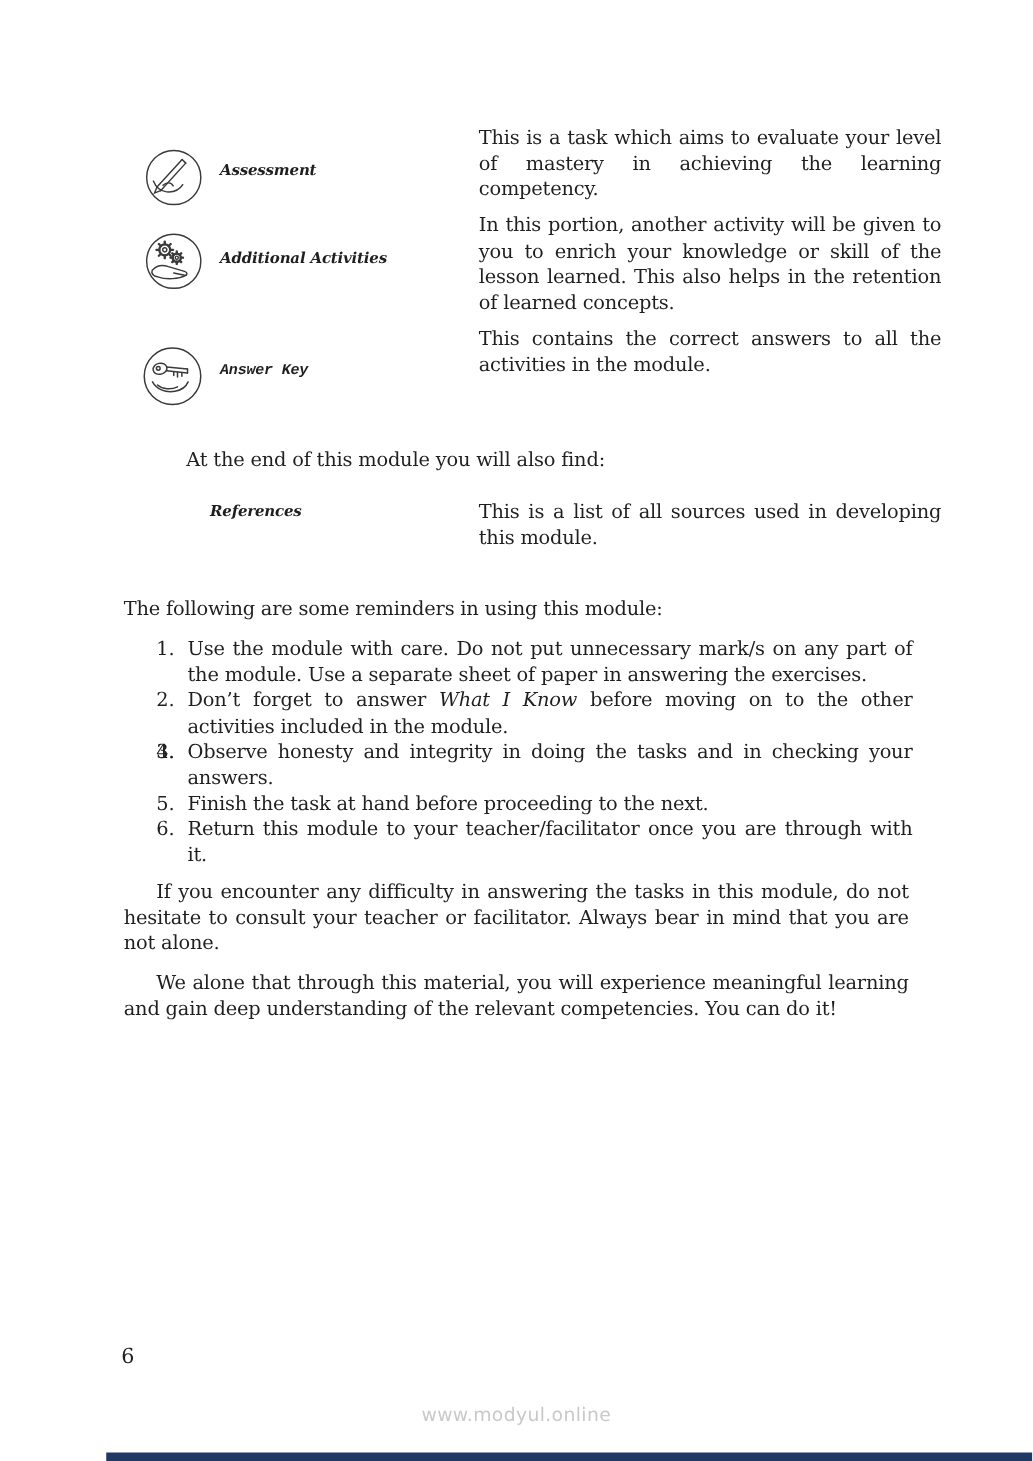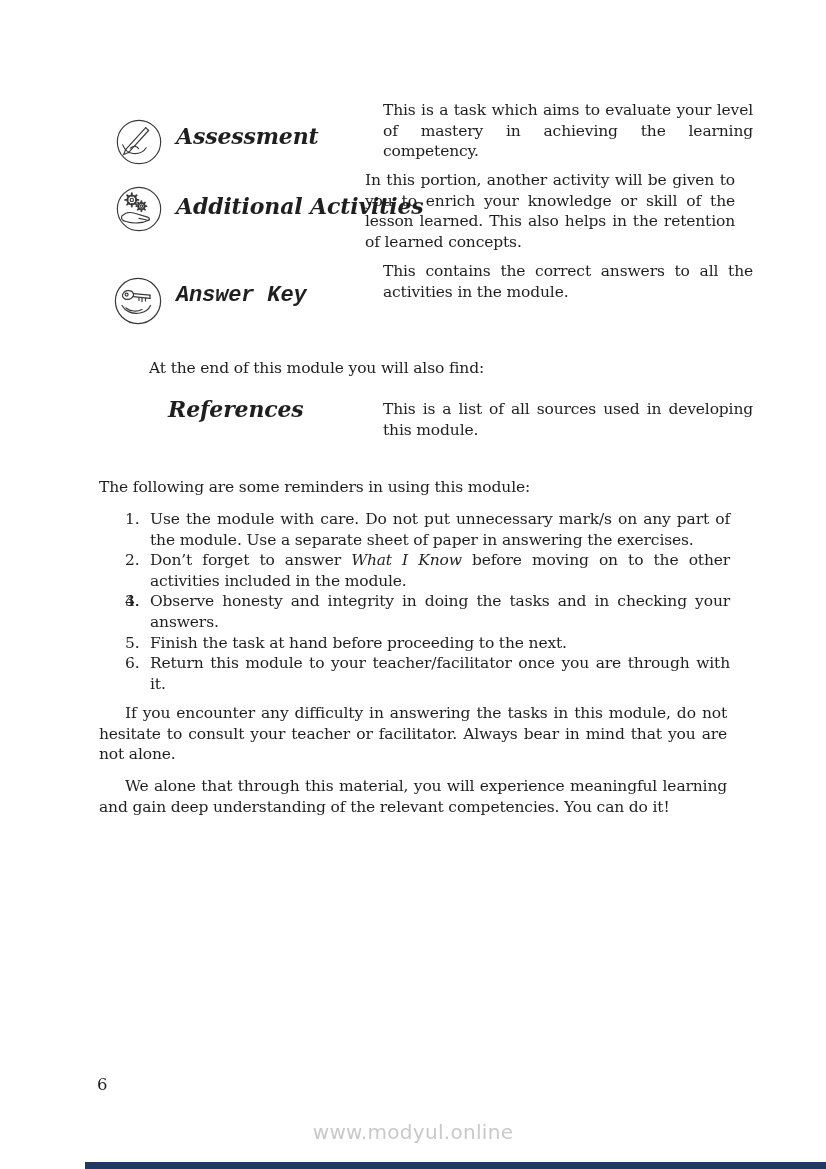--- a/index.html
+++ b/index.html
@@ -13,41 +13,41 @@
     font-size: 15.5px;
     letter-spacing: -0.15px;
     line-height: 20.6px;
     overflow: hidden;
   }
   .abs { position: absolute; }
   .just { text-align: justify; }
   .label {
     font-weight: bold;
     font-style: italic;
-    font-size: 22px;
+    font-size: 12px;
     white-space: nowrap;
   }
   .icon-circle svg { display: block; }
   .desc { width: 370px; }
   ol.reminders {
     list-style: none;
     margin: 0; padding: 0;
     width: 605px;
   }
   ol.reminders li {
     position: relative;
     padding-left: 25px;
     text-align: justify;
   }
   ol.reminders li .num { position: absolute; left: 0; top: 0; }
   .para { width: 628px; text-indent: 26px; text-align: justify; }
   .watermark {
     left: 0; right: 0; text-align: center;
     font-family: "DejaVu Sans", "Liberation Sans", sans-serif;
-    font-size: 20px; letter-spacing: 0.3px;
+    font-size: 15px; letter-spacing: 0.3px;
     color: #c9c9c9;
   }
   .footer-bar {
     position: absolute;
     left: 85px; right: 0; bottom: 0; height: 7px;
     background: #203864;
   }
   .pagenum { font-size: 16.5px; }
 </style>
 </head>
@@ -76,21 +76,21 @@
       <circle cx="16.5" cy="14.5" r="1.7"></circle>
       <path stroke-width="2" d="M21.1 14.5 L23.4 14.5 M19.75 17.75 L21.4 19.4 M16.5 19.1 L16.5 21.4 M13.25 17.75 L11.6 19.4 M11.9 14.5 L9.6 14.5 M13.25 11.25 L11.6 9.6 M16.5 9.9 L16.5 7.6 M19.75 11.25 L21.4 9.6"></path>
       <circle cx="26.5" cy="21" r="3.4" stroke-width="2"></circle>
       <circle cx="26.5" cy="21" r="1.3"></circle>
       <path stroke-width="2" d="M29.9 21 L31.7 21 M28.9 23.4 L30.2 24.7 M26.5 24.4 L26.5 26.2 M24.1 23.4 L22.8 24.7 M23.1 21 L21.3 21 M24.1 18.6 L22.8 17.3 M26.5 17.6 L26.5 15.8 M28.9 18.6 L30.2 17.3"></path>
       <path d="M6.5 31 C10 27.5 15 27 19.5 28.5 L33 32.5 C36 33.5 35.5 36.5 32 35.5 L24 33.8"></path>
       <path d="M6 31.5 C5 34 7 36.5 10.5 37 C18 39.5 28 39 34.5 35.5"></path>
     </svg>
   </div>
   <div class="abs label" style="left:176px; top:196px;">Additional Activities</div>
-  <div class="abs desc just" style="left:365px; top:170px;">In this portion, another activity will be given to you to enrich your knowledge or skill of the lesson learned. This also helps in the retention of learned concepts.</div>
+  <div class="abs desc just" style="left:383px; top:170px;">In this portion, another activity will be given to you to enrich your knowledge or skill of the lesson learned. This also helps in the retention of learned concepts.</div>
 
   <div class="abs icon-circle" style="left:114px; top:277px;">
     <svg width="48" height="48" viewBox="0 0 48 48" fill="none" stroke="#3a3a3a" stroke-width="1.2" stroke-linecap="round">
       <circle cx="24" cy="24" r="22.6"></circle>
       <ellipse cx="14" cy="18" rx="5.6" ry="4.4" transform="rotate(-12 14 18)"></ellipse>
       <circle cx="12.6" cy="17.6" r="1.5"></circle>
       <path d="M19.4 16.6 L36 18.2"></path>
       <path d="M19.2 19.6 L36 21.4"></path>
       <path d="M36 18.2 L36 21.4"></path>
       <path d="M28 21 L28 24.6 M31.5 21.2 L31.5 24 M25 20.8 L25 23.4"></path>

